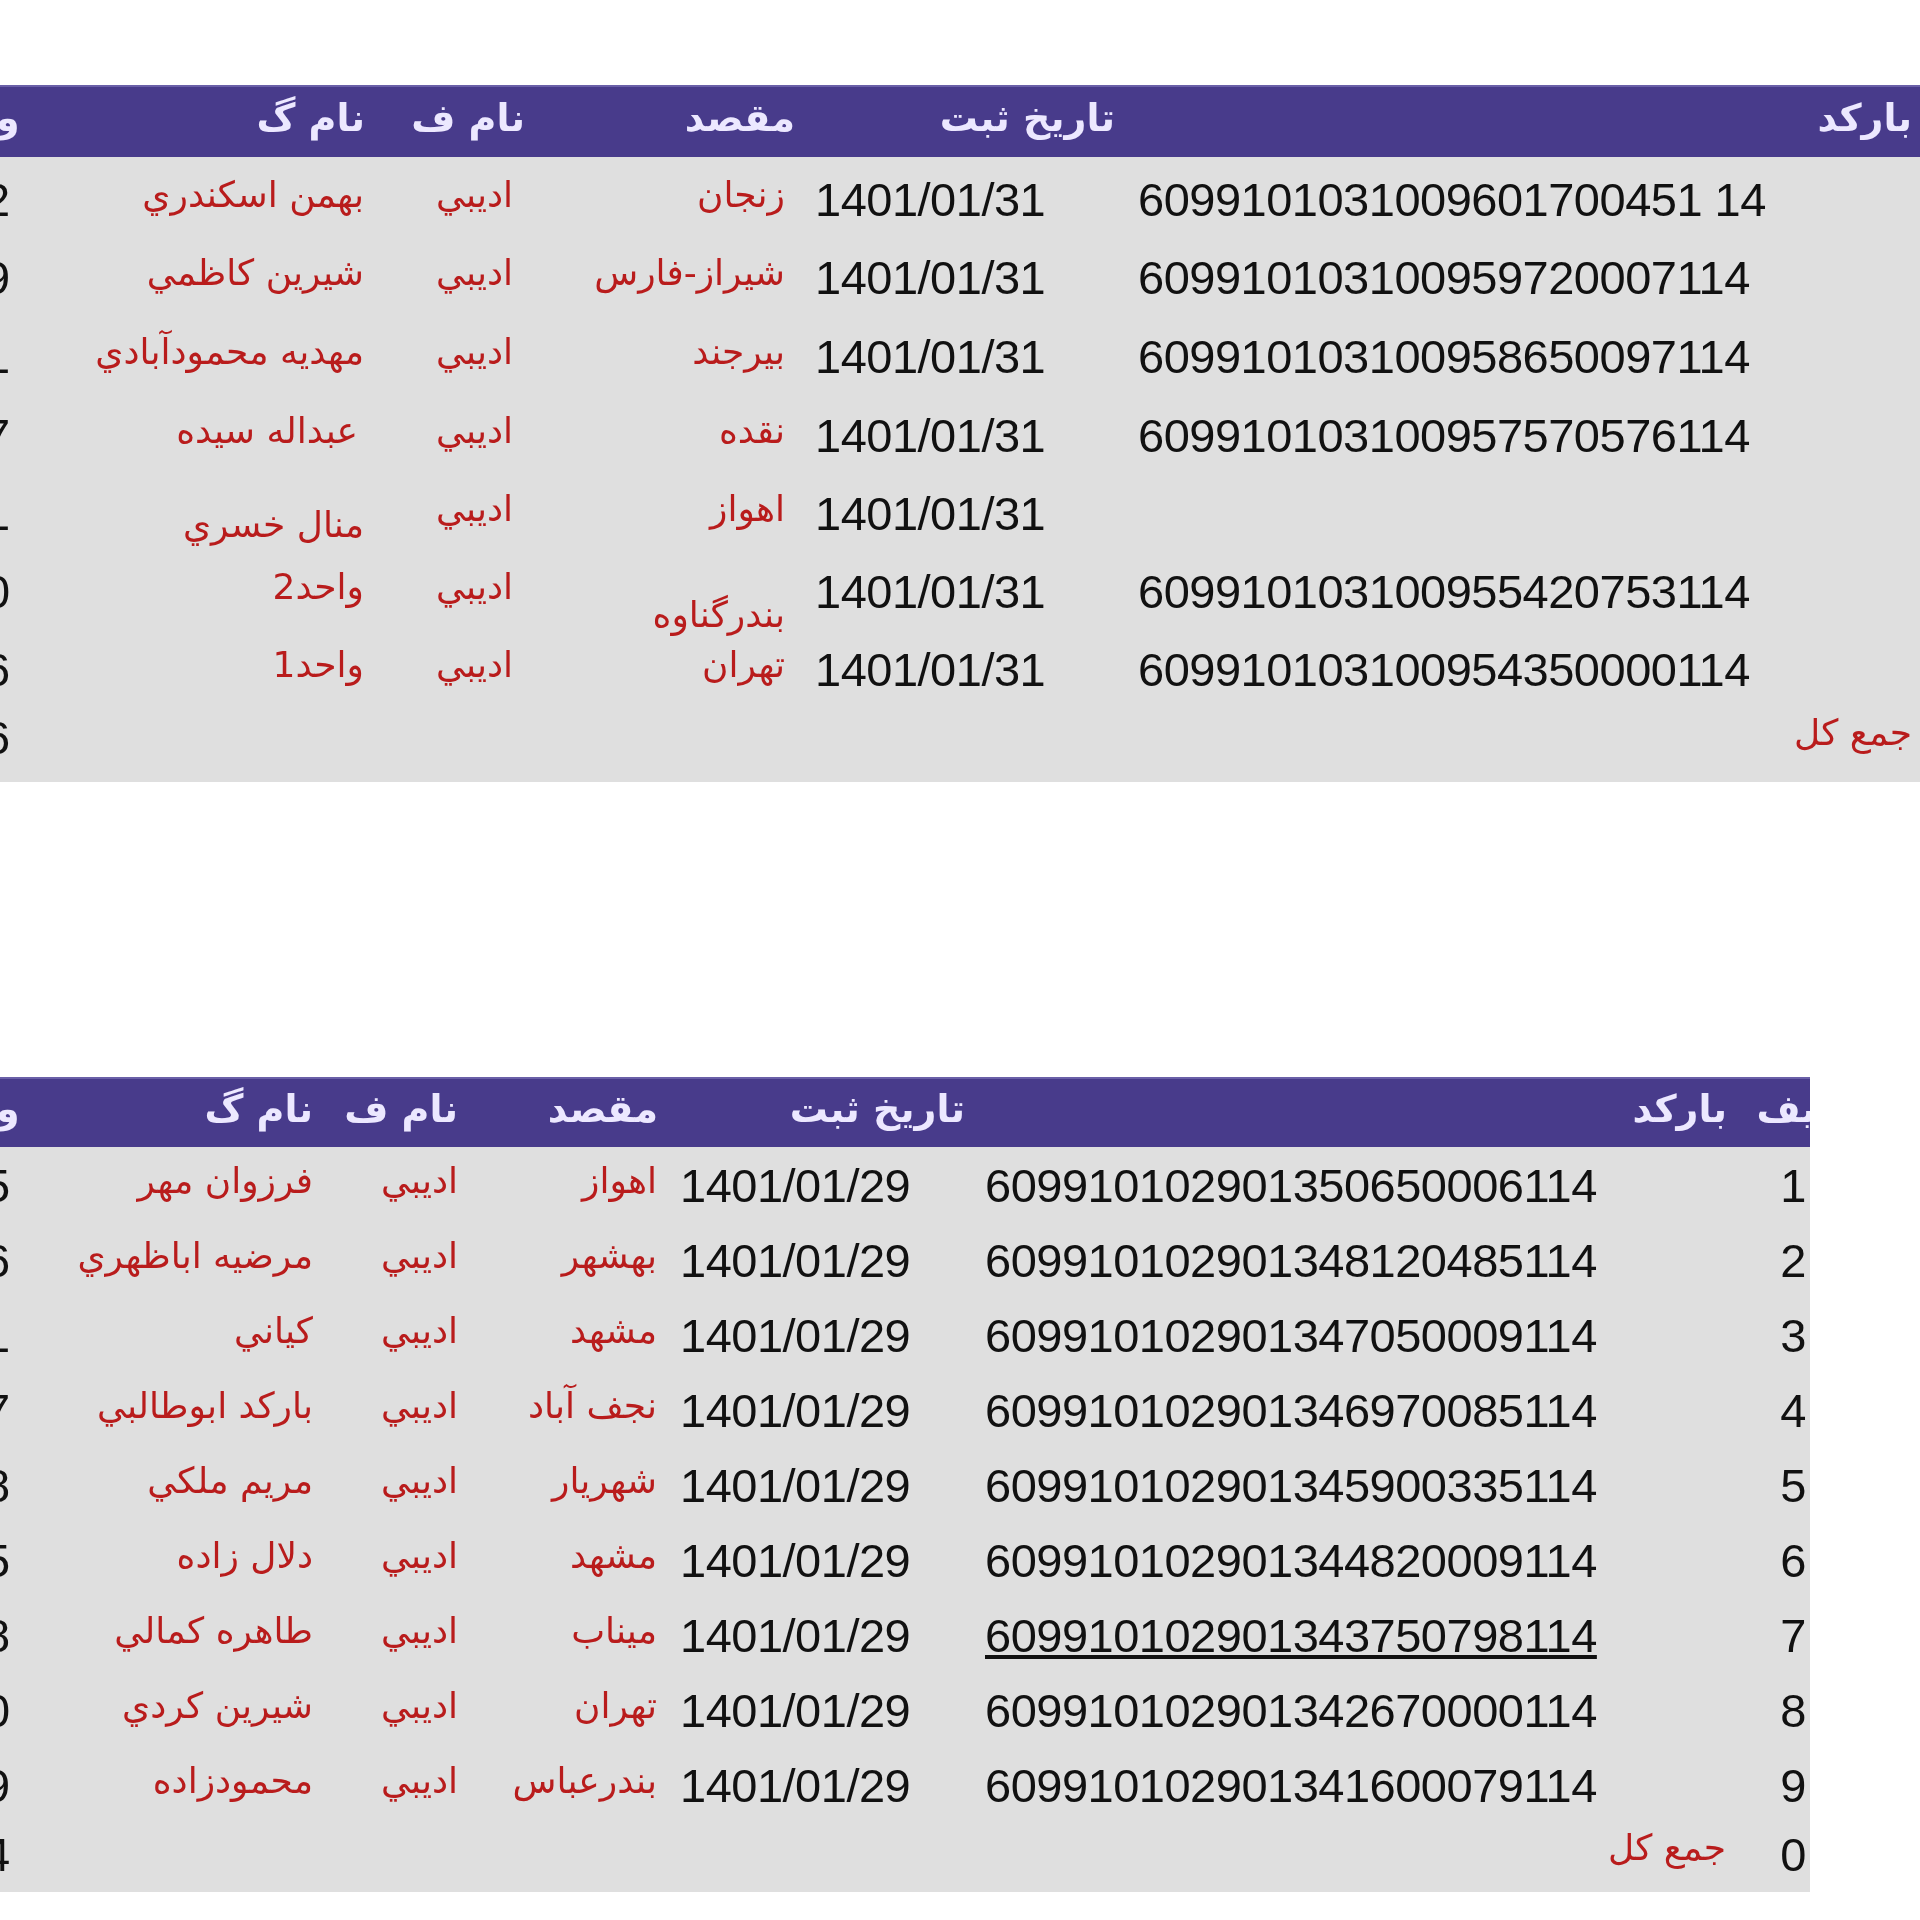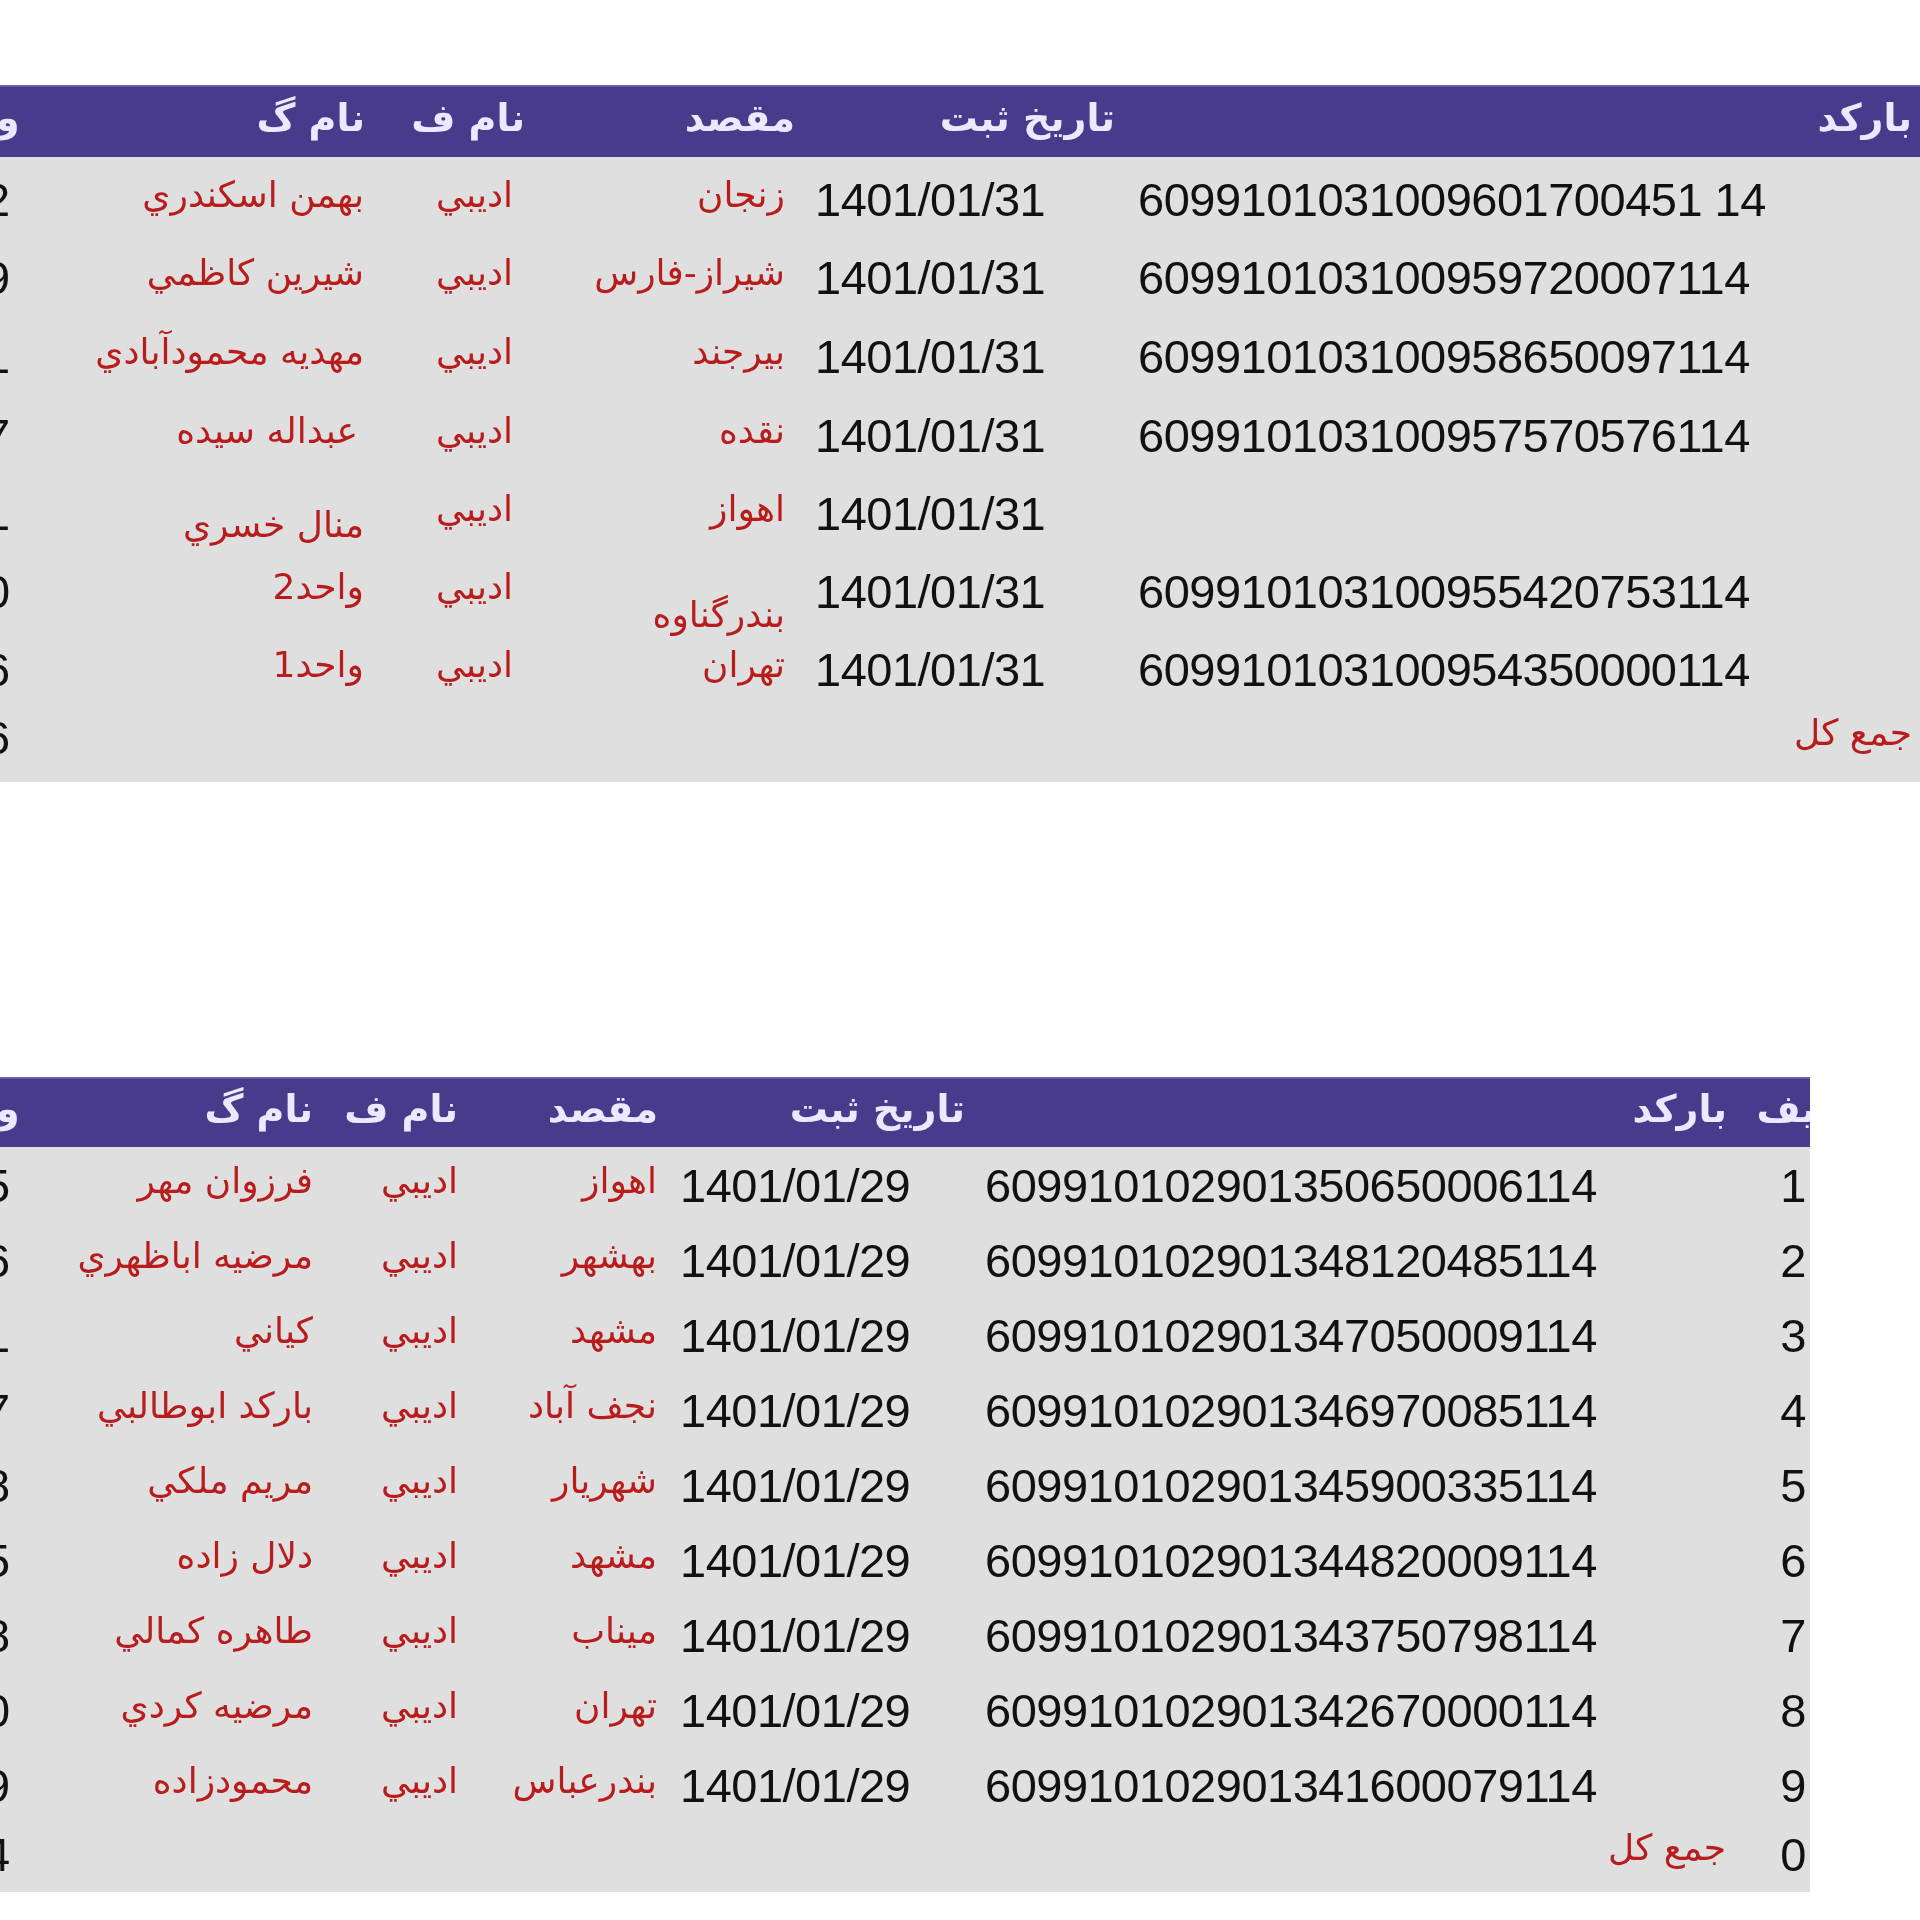--- a/index.html
+++ b/index.html
@@ -137,33 +137,33 @@
 
     <span class="cell num ra" style="right:4px; top:390px;">6</span>
     <span class="cell num" style="left:985px; top:390px;">609910102901344820009114</span>
     <span class="cell num" style="left:680px; top:390px;">1401/01/29</span>
     <span class="cell ar ra" style="right:1153px; top:391px;">مشهد</span>
     <span class="cell ar ra" style="right:1352px; top:391px;">اديبي</span>
     <span class="cell ar ra" style="right:1497px; top:391px;">دلال زاده</span>
     <span class="cell num" style="left:-16px; top:390px;">5</span>
 
     <span class="cell num ra" style="right:4px; top:465px;">7</span>
-    <span class="cell num" style="left:985px; top:465px;">609910102901343750798114</span>
+    <span class="cell num" style="left:985px; top:465px;text-decoration:underline;">609910102901343750798114</span>
     <span class="cell num" style="left:680px; top:465px;">1401/01/29</span>
     <span class="cell ar ra" style="right:1153px; top:466px;">ميناب</span>
     <span class="cell ar ra" style="right:1352px; top:466px;">اديبي</span>
     <span class="cell ar ra" style="right:1497px; top:466px;">طاهره کمالي</span>
     <span class="cell num" style="left:-16px; top:465px;">8</span>
 
     <span class="cell num ra" style="right:4px; top:540px;">8</span>
     <span class="cell num" style="left:985px; top:540px;">609910102901342670000114</span>
     <span class="cell num" style="left:680px; top:540px;">1401/01/29</span>
     <span class="cell ar ra" style="right:1153px; top:541px;">تهران</span>
     <span class="cell ar ra" style="right:1352px; top:541px;">اديبي</span>
-    <span class="cell ar ra" style="right:1497px; top:541px;">مرضيه کردي</span>
+    <span class="cell ar ra" style="right:1497px; top:541px;">شيرين کردي</span>
     <span class="cell num" style="left:-16px; top:540px;">0</span>
 
     <span class="cell num ra" style="right:4px; top:615px;">9</span>
     <span class="cell num" style="left:985px; top:615px;">609910102901341600079114</span>
     <span class="cell num" style="left:680px; top:615px;">1401/01/29</span>
     <span class="cell ar ra" style="right:1153px; top:616px;">بندرعباس</span>
     <span class="cell ar ra" style="right:1352px; top:616px;">اديبي</span>
     <span class="cell ar ra" style="right:1497px; top:616px;">محمودزاده</span>
     <span class="cell num" style="left:-16px; top:615px;">9</span>
 

